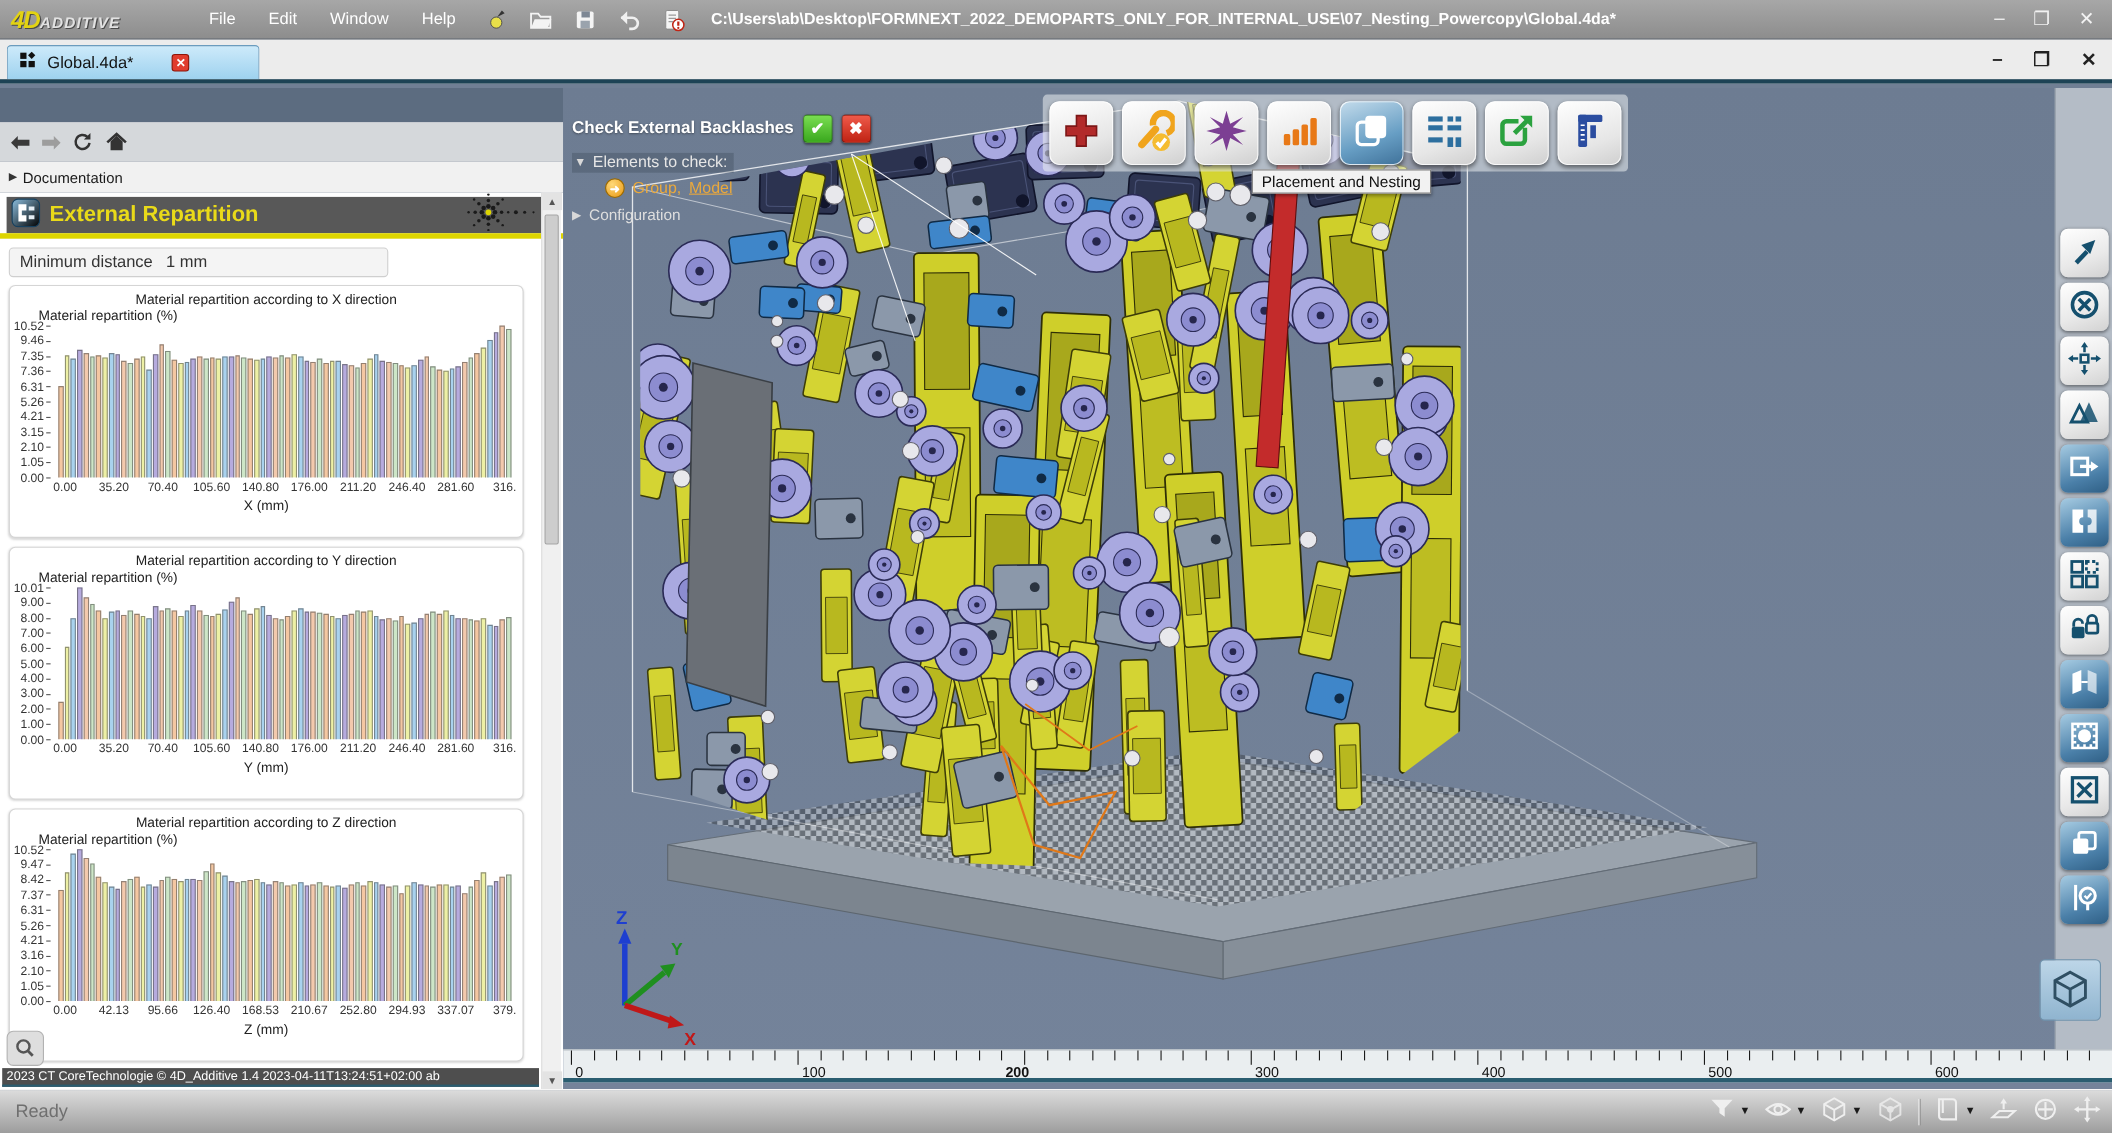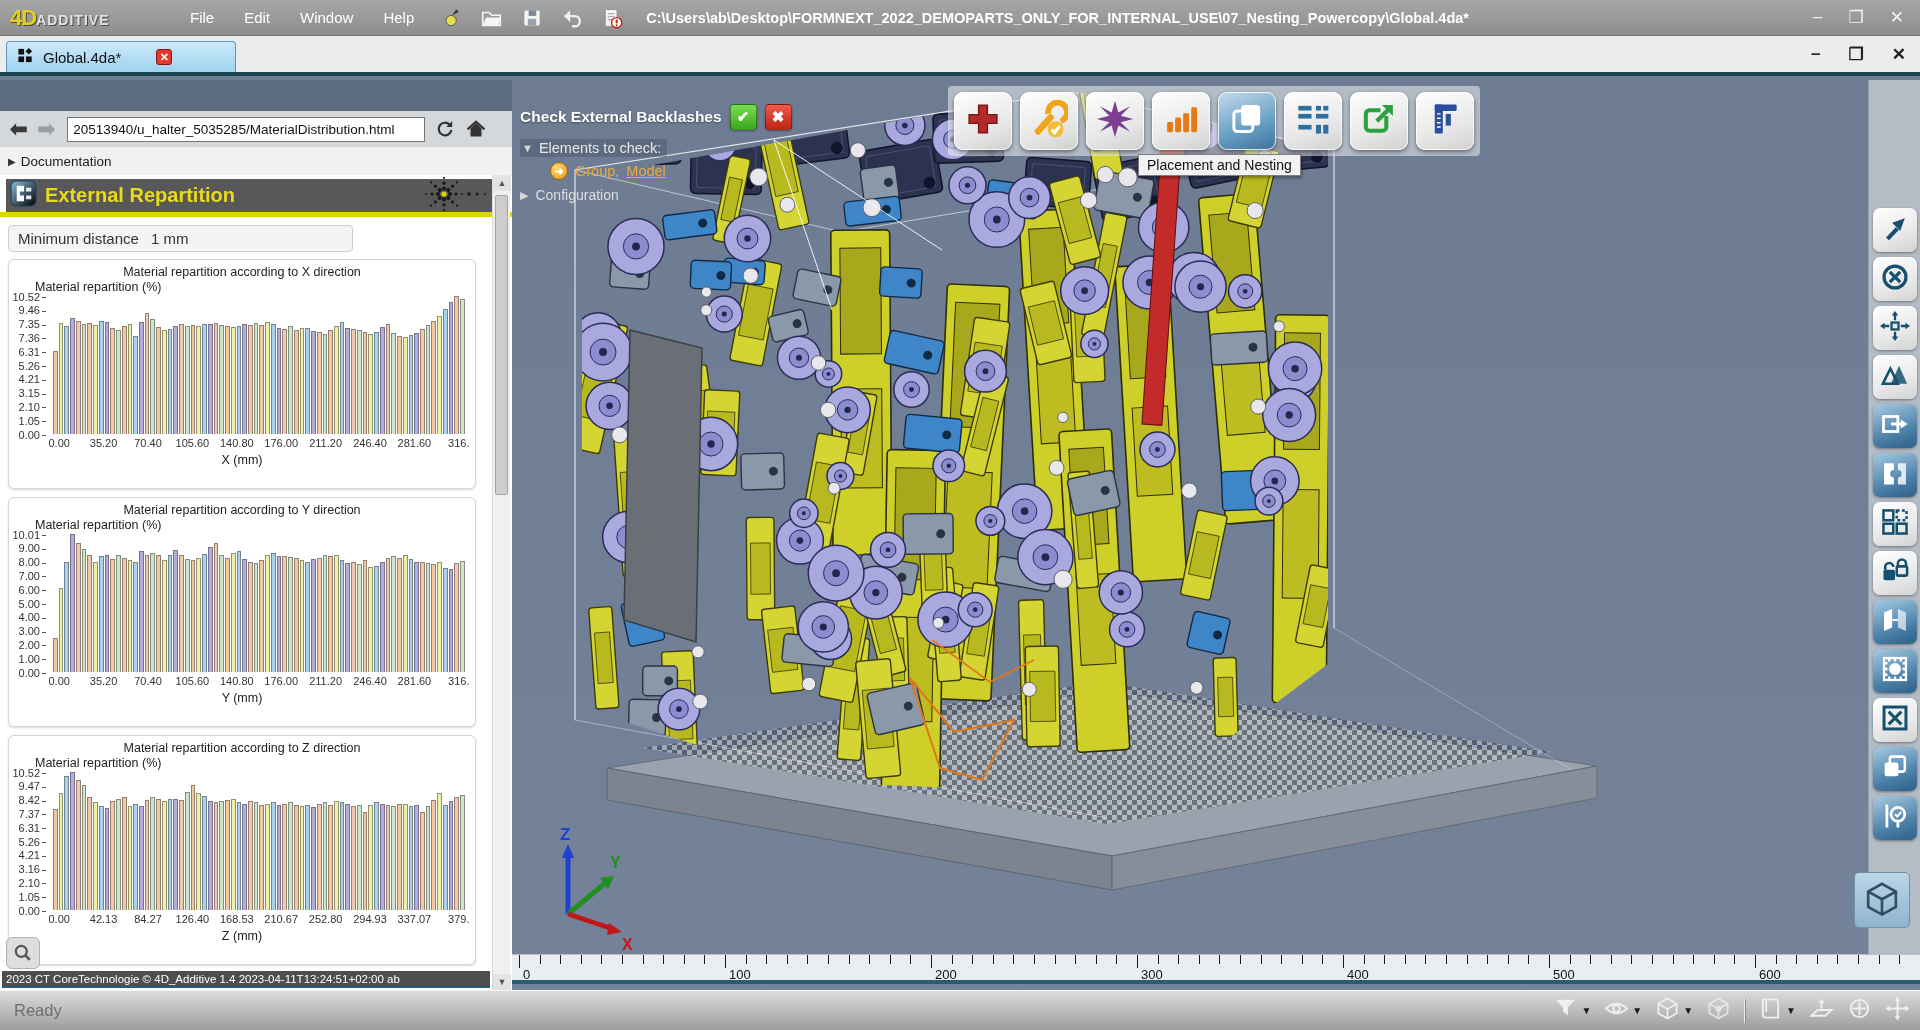--- a/index.html
+++ b/index.html
@@ -3,21 +3,21 @@
 <meta charset="utf-8">
 <style>
   html,body{margin:0;padding:0;background:#444;}
   *{box-sizing:border-box;font-family:"Liberation Sans",sans-serif;}
   #app{position:relative;width:1920px;height:1030px;overflow:hidden;background:#707f94;}
 
   
   #titlebar{position:absolute;left:0;top:0;width:1920px;height:36px;
     background:linear-gradient(#a7a7a7,#8d8d8d);display:flex;align-items:center;
     border-bottom:1px solid #6f6f6f;}
-  #logo{margin-left:10px;width:150px;font-weight:bold;white-space:nowrap;}
+  #logo{margin-left:10px;width:150px;font-style:italic;font-weight:bold;white-space:nowrap;}
   #logo .l4d{color:#e3d312;font-size:22px;text-shadow:1px 1px 0 #4a4a4a;letter-spacing:-1px;}
   #logo .ladd{color:#e2e2e2;font-size:14px;letter-spacing:1px;text-shadow:1px 1px 0 #4a4a4a;}
   #menus{display:flex;gap:30px;margin-left:30px;}
   #menus .menu{color:#fff;font-size:15px;cursor:default;}
   #tb-icons{display:flex;gap:16px;margin-left:26px;align-items:center;}
   #tb-icons .ticon{width:24px;height:24px;display:flex;align-items:center;justify-content:center;}
   #path{color:#fff;font-size:14.5px;font-weight:bold;margin-left:22px;white-space:nowrap;}
   #win-controls{margin-left:auto;display:flex;gap:26px;padding-right:16px;color:#f2f2f2;font-size:17px;}
   #win-controls span{cursor:default;}
 
@@ -201,21 +201,20 @@
       <span>–</span>
       <span>❐</span>
       <span>✕</span>
     </div>
   </div>
 
   <div id="left-panel">
     <div id="navbar">
       <span id="nav-back">⬅</span>
       <span id="nav-fwd">➡</span>
-      <input id="url-input" value="20513940/u_halter_5035285/MaterialDistribution.html" style="">
       <span id="nav-refresh"><svg width="22" height="22" viewBox="0 0 26 26">
             <path d="M20.5 14a7.5 7.5 0 1 1-2.2-6.3" fill="none" stroke="#333" stroke-width="2.6"></path>
             <path d="M21.5 3.5v7h-7z" fill="#333"></path>
           </svg></span>
       <span id="nav-home"><svg width="22" height="22" viewBox="0 0 26 26">
             <path d="M3 13.5 13 4.5l10 9" fill="none" stroke="#333" stroke-width="2.8"></path>
             <path d="M6.5 12.5V22h13v-9.5l-6.5-6z" fill="#333"></path>
           </svg></span>
     </div>
     <div id="docrow">
@@ -568,21 +567,21 @@
               <div class="bar" style="height: 79.8479%; background: rgb(244, 199, 162);"></div>
               <div class="bar" style="height: 84.6008%; background: rgb(237, 240, 165);"></div>
               <div class="bar" style="height: 76.0456%; background: rgb(169, 210, 238);"></div>
               <div class="bar" style="height: 78.8973%; background: rgb(182, 171, 222);"></div>
               <div class="bar" style="height: 81.749%; background: rgb(243, 201, 173);"></div>
               <div class="bar" style="height: 83.6502%; background: rgb(205, 230, 199);"></div>
             </div>
             <div class="c-xticks">
               <span class="xt" style="left: 1.5%;">0.00</span>
               <span class="xt" style="left: 12.2778%; text-align: center;">42.13</span>
-              <span class="xt" style="left: 23.0556%;">84.27</span>
+              <span class="xt" style="left: 23.0556%;">95.66</span>
               <span class="xt" style="left: 33.8333%;">126.40</span>
               <span class="xt" style="left: 44.6111%;">168.53</span>
               <span class="xt" style="left: 55.3889%;">210.67</span>
               <span class="xt" style="left: 66.1667%;">252.80</span>
               <span class="xt" style="left: 76.9444%;">294.93</span>
               <span class="xt" style="left: 87.7222%;">337.07</span>
               <span class="xt" style="left: 98.5%;">379.</span>
             </div>
             <div class="c-xlabel">Z (mm)</div>
           </div>
@@ -1434,21 +1433,21 @@
         <div class="tick" style="left: 1243px; height: 13px;"></div>
         <div class="tick" style="left: 1263.6px; height: 9px;"></div>
         <div class="tick" style="left: 1284.2px; height: 9px;"></div>
         <div class="tick" style="left: 1304.8px; height: 9px;"></div>
         <div class="tick" style="left: 1325.4px; height: 9px;"></div>
         <div class="tick" style="left: 1346px; height: 9px;"></div>
         <div class="tick" style="left: 1366.6px; height: 9px;"></div>
         <div class="tick" style="left: 1387.2px; height: 9px;"></div>
         <div class="rlabel" style="left: 11px;">0</div>
         <div class="rlabel" style="left: 217px;">100</div>
-        <div class="rlabel" style="left: 423px;">200</div>
+        <div class="rlabel" style="left: 402px; font-weight: bold;">200</div>
         <div class="rlabel" style="left: 629px;">300</div>
         <div class="rlabel" style="left: 835px;">400</div>
         <div class="rlabel" style="left: 1041px;">500</div>
         <div class="rlabel" style="left: 1247px;">600</div>
       </div>
 
     <svg id="triad" width="95" height="130" viewBox="0 0 95 130">
       <g stroke-width="5">
         <line x1="30" y1="92" x2="30" y2="36" stroke="#1e3fd0"></line>
         <line x1="30" y1="92" x2="66" y2="62" stroke="#1f8f1f"></line>

